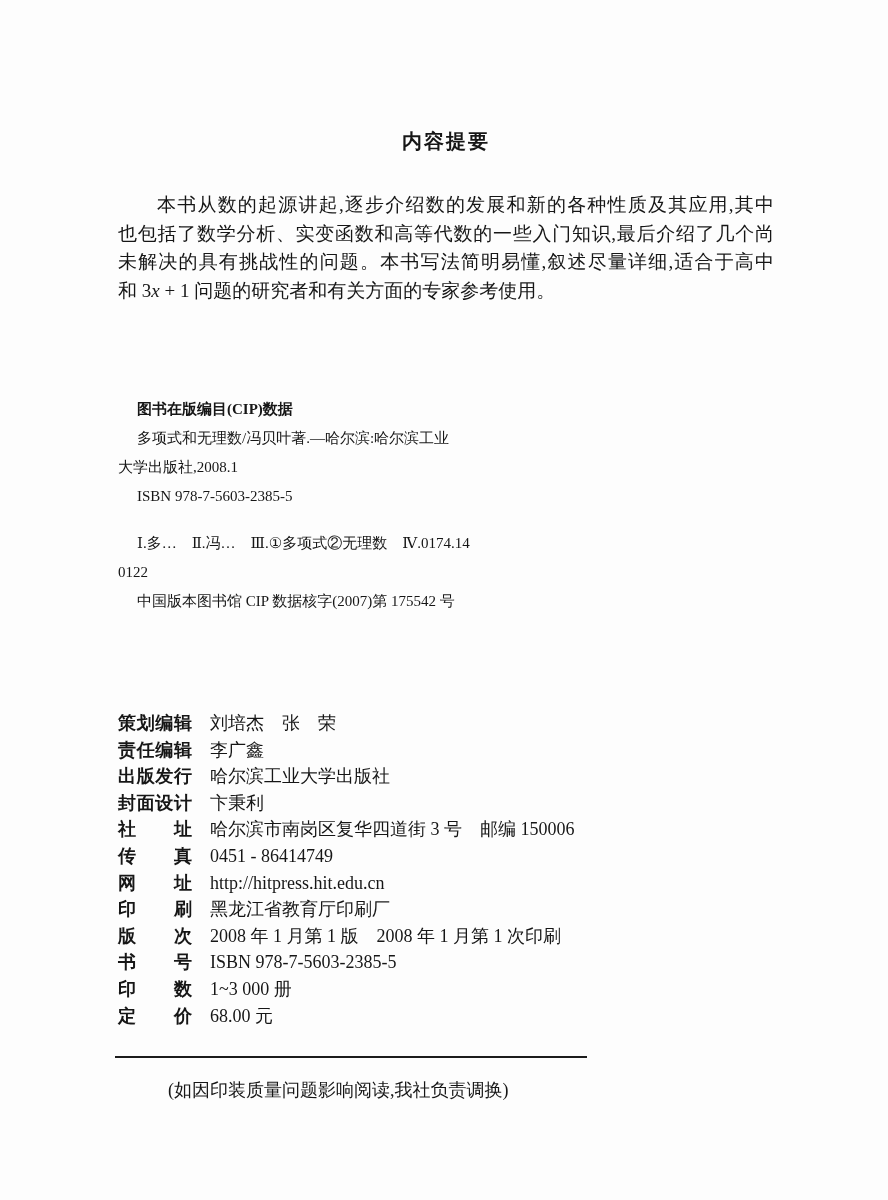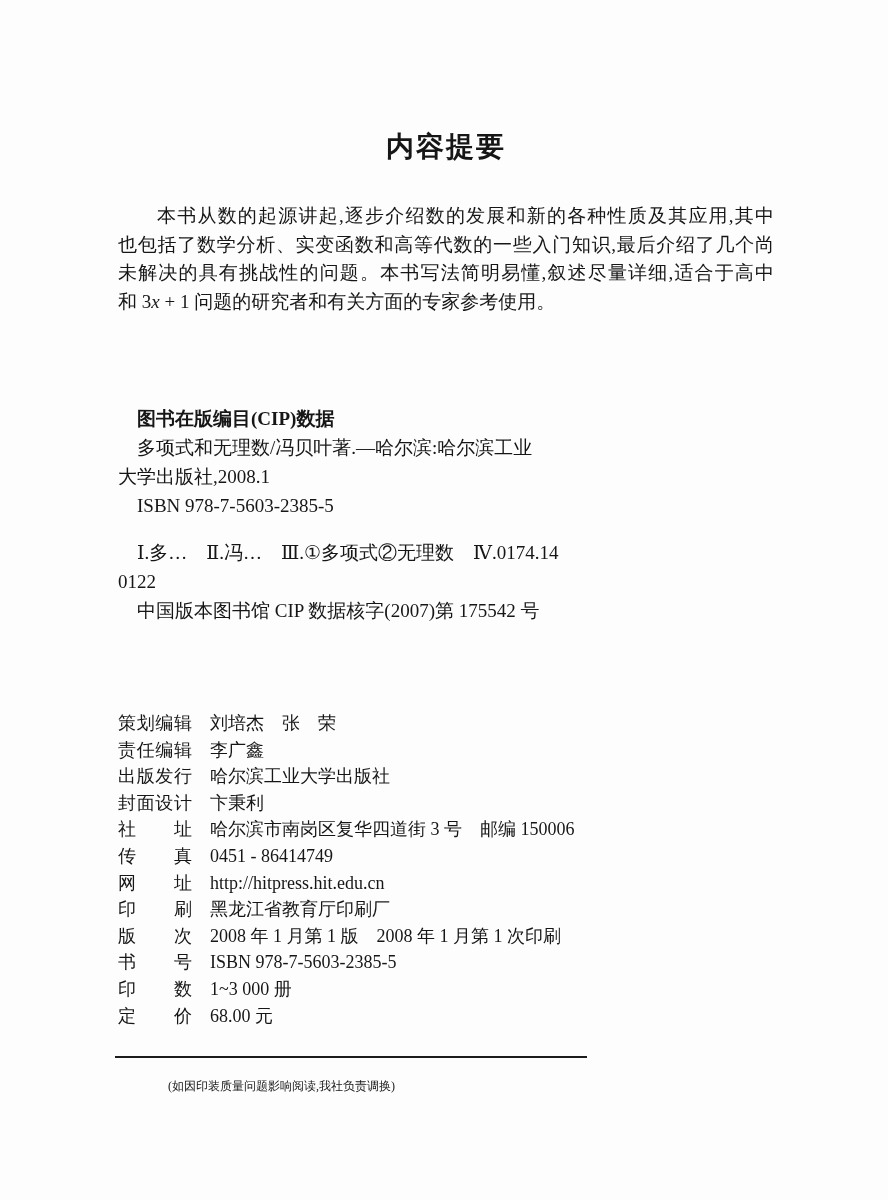--- a/index.html
+++ b/index.html
@@ -18,41 +18,41 @@
   
   .summary-block {
     position: absolute;
     top: 128px;
     left: 118px;
     width: 656px;
   }
   .summary-title {
     text-align: center;
     font-weight: 700;
-    font-size: 28px;
+    font-size: 20px;
     letter-spacing: 2px;
     margin-bottom: 3px;
   }
   .para-line {
     font-size: 19px;
     line-height: 28.6px;
     text-align: justify;
     text-align-last: justify;
     white-space: normal;
   }
   .para-line.first { text-indent: 39px; margin-top: 36px; }
   .para-line.last { text-align-last: left; }
   .var-x { font-style: italic; }
   
   .cip-block {
     position: absolute;
-    top: 404px;
+    top: 395px;
     left: 118px;
     width: 660px;
-    font-size: 19px;
+    font-size: 15px;
     line-height: 29px;
   }
   .cip-heading { font-weight: 700; }
   .indent-1 { padding-left: 19px; }
   .cip-class { margin-top: 18px; }
   
   .colophon {
     position: absolute;
     top: 710px;
     left: 118px;
@@ -62,40 +62,40 @@
   .colophon-row {
     display: flex;
     align-items: baseline;
     height: 26.6px;
     line-height: 26.6px;
     white-space: nowrap;
   }
   .colophon-label {
     display: inline-block;
     width: 74px;
-    font-weight: 400;
+    font-weight: 700;
     text-align: justify;
     text-align-last: justify;
     flex: none;
   }
   .colophon-value { margin-left: 18px; }
   
   .divider {
     position: absolute;
     top: 1056px;
     left: 115px;
     width: 472px;
     height: 0;
     border-top: 2px solid #1c1c1c;
   }
   .footnote {
     position: absolute;
     top: 1078px;
     left: 168px;
-    font-size: 12px;
+    font-size: 18px;
     text-align: right;
   }
 </style>
 </head>
 <body>
 
 <div class="page">
 
   <div class="summary-block">
     <div class="summary-title">内容提要</div>

